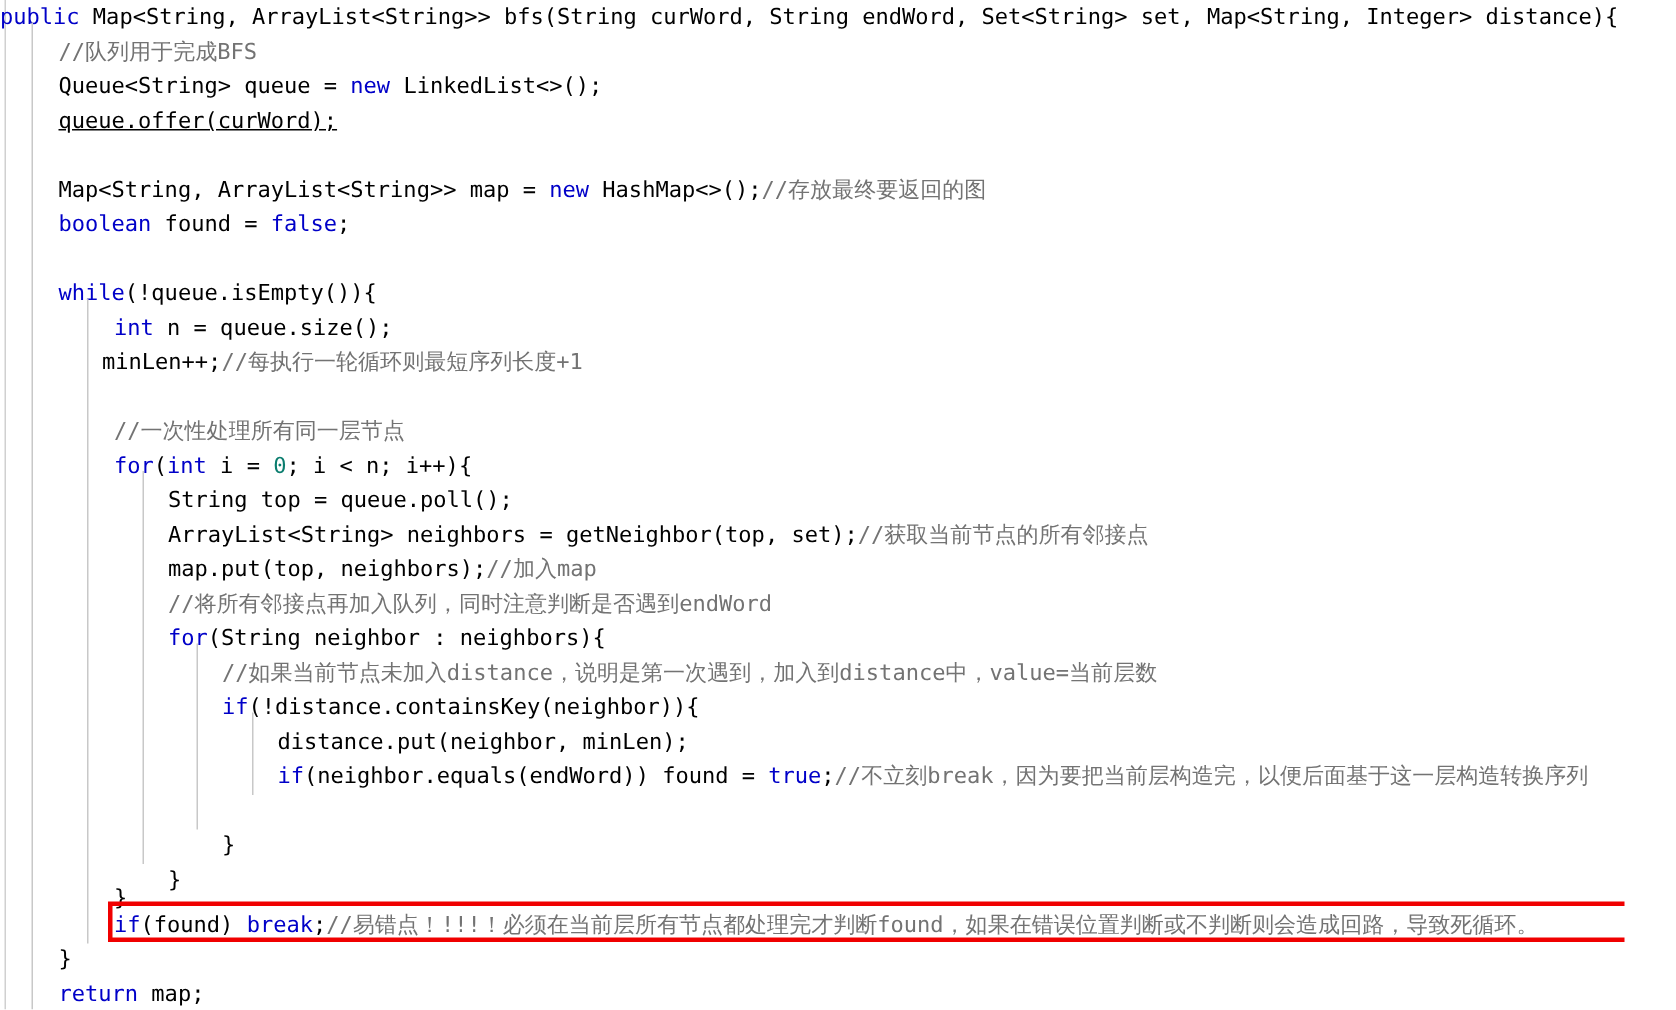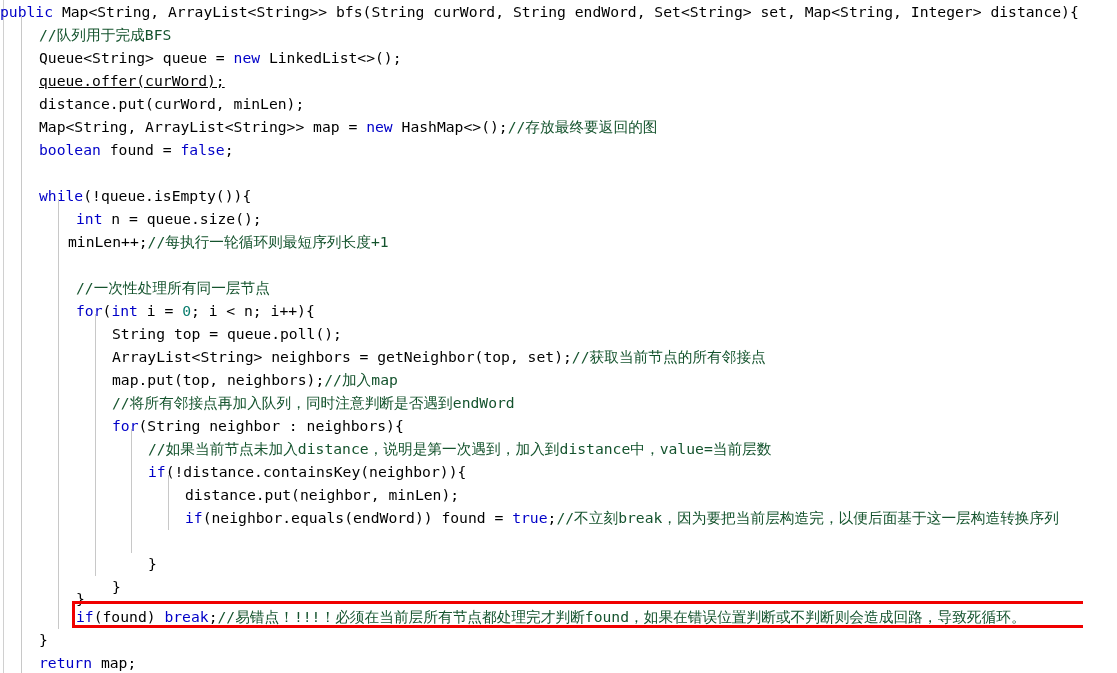--- a/index.html
+++ b/index.html
@@ -47,21 +47,21 @@
     line-height: 23px;
     white-space: pre;
     font-size: 14.7px;
     font-family: "DejaVu Sans Mono", "Liberation Mono", monospace;
     color: #000000;
     letter-spacing: 0px;
   }
 
   
   .kw   { color: #0000c8; }
-  .cm   { color: #14532d; }
+  .cm   { color: #737373; }
   .num  { color: #0a7d6e; }
   .pl   { color: #000000; }
 
   
   .guide {
     position: absolute;
     width: 1px;
     background: #c8c8c8;
   }
 
@@ -77,21 +77,20 @@
 </head>
 <body>
 
 <div id="editor">
   <div class="gutter-rule"></div>
   <div class="code-layer" id="code-layer">
       <div class="line" style="top: 0px; left: 0px;"><span class="kw">public</span><span class="pl"> Map&lt;String, ArrayList&lt;String&gt;&gt; bfs(String curWord, String endWord, Set&lt;String&gt; set, Map&lt;String, Integer&gt; distance){</span></div>
       <div class="line" style="top: 23px; left: 39px;"><span class="cm">//队列用于完成BFS</span></div>
       <div class="line" style="top: 46px; left: 39px;"><span class="pl">Queue&lt;String&gt; queue = </span><span class="kw">new</span><span class="pl"> LinkedList&lt;&gt;();</span></div>
       <div class="line" style="top: 69px; left: 39px; text-decoration: underline;"><span class="pl">queue.offer(curWord);</span></div>
-      <div class="line" style="top: 92px; left: 39px;"><span class="pl">distance.put(curWord, minLen);</span></div>
       <div class="line" style="top: 115px; left: 39px;"><span class="pl">Map&lt;String, ArrayList&lt;String&gt;&gt; map = </span><span class="kw">new</span><span class="pl"> HashMap&lt;&gt;();</span><span class="cm">//存放最终要返回的图</span></div>
       <div class="line" style="top: 138px; left: 39px;"><span class="kw">boolean</span><span class="pl"> found = </span><span class="kw">false</span><span class="pl">;</span></div>
       <div class="line" style="top: 184px; left: 39px;"><span class="kw">while</span><span class="pl">(!queue.isEmpty()){</span></div>
       <div class="line" style="top: 207px; left: 76px;"><span class="kw">int</span><span class="pl"> n = queue.size();</span></div>
       <div class="line" style="top: 230px; left: 68px;"><span class="pl">minLen++;</span><span class="cm">//每执行一轮循环则最短序列长度+1</span></div>
       <div class="line" style="top: 253px; left: 76px;">&nbsp;</div>
       <div class="line" style="top: 276px; left: 76px;"><span class="cm">//一次性处理所有同一层节点</span></div>
       <div class="line" style="top: 299px; left: 76px;"><span class="kw">for</span><span class="pl">(</span><span class="kw">int</span><span class="pl"> i = </span><span class="num">0</span><span class="pl">; i &lt; n; i++){</span></div>
       <div class="line" style="top: 322px; left: 112px;"><span class="pl">String top = queue.poll();</span></div>
       <div class="line" style="top: 345px; left: 112px;"><span class="pl">ArrayList&lt;String&gt; neighbors = getNeighbor(top, set);</span><span class="cm">//获取当前节点的所有邻接点</span></div>

